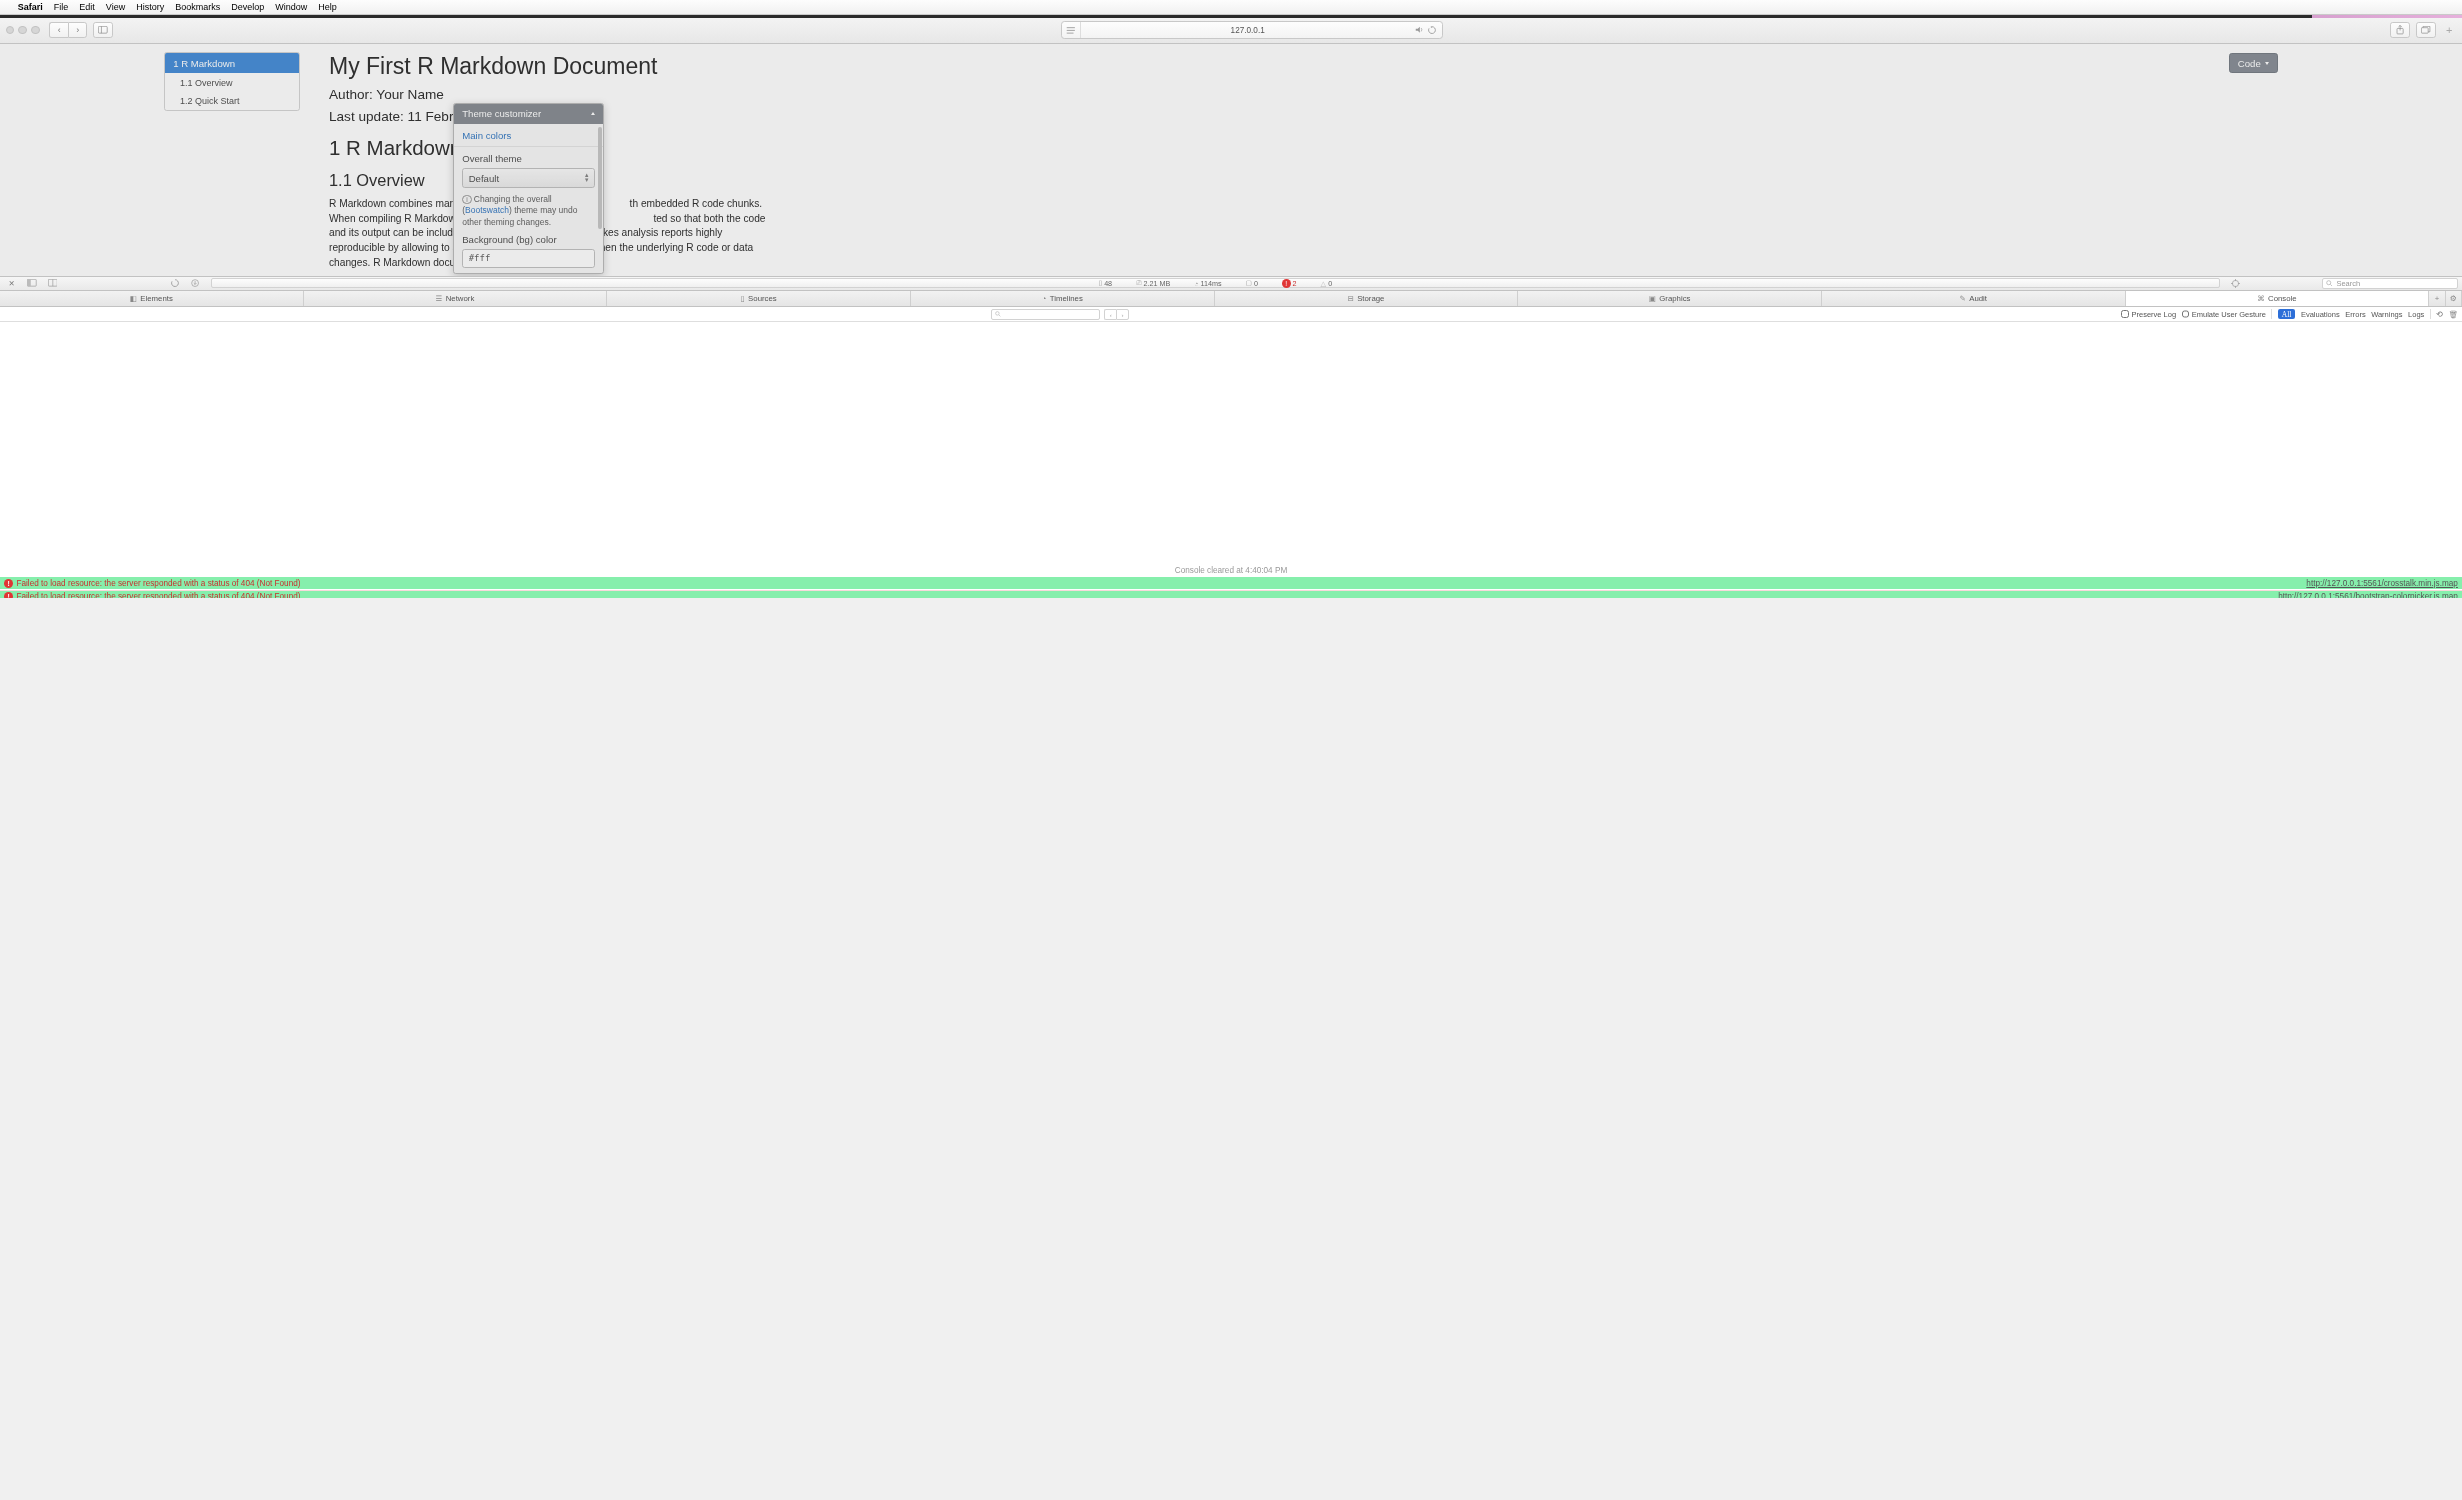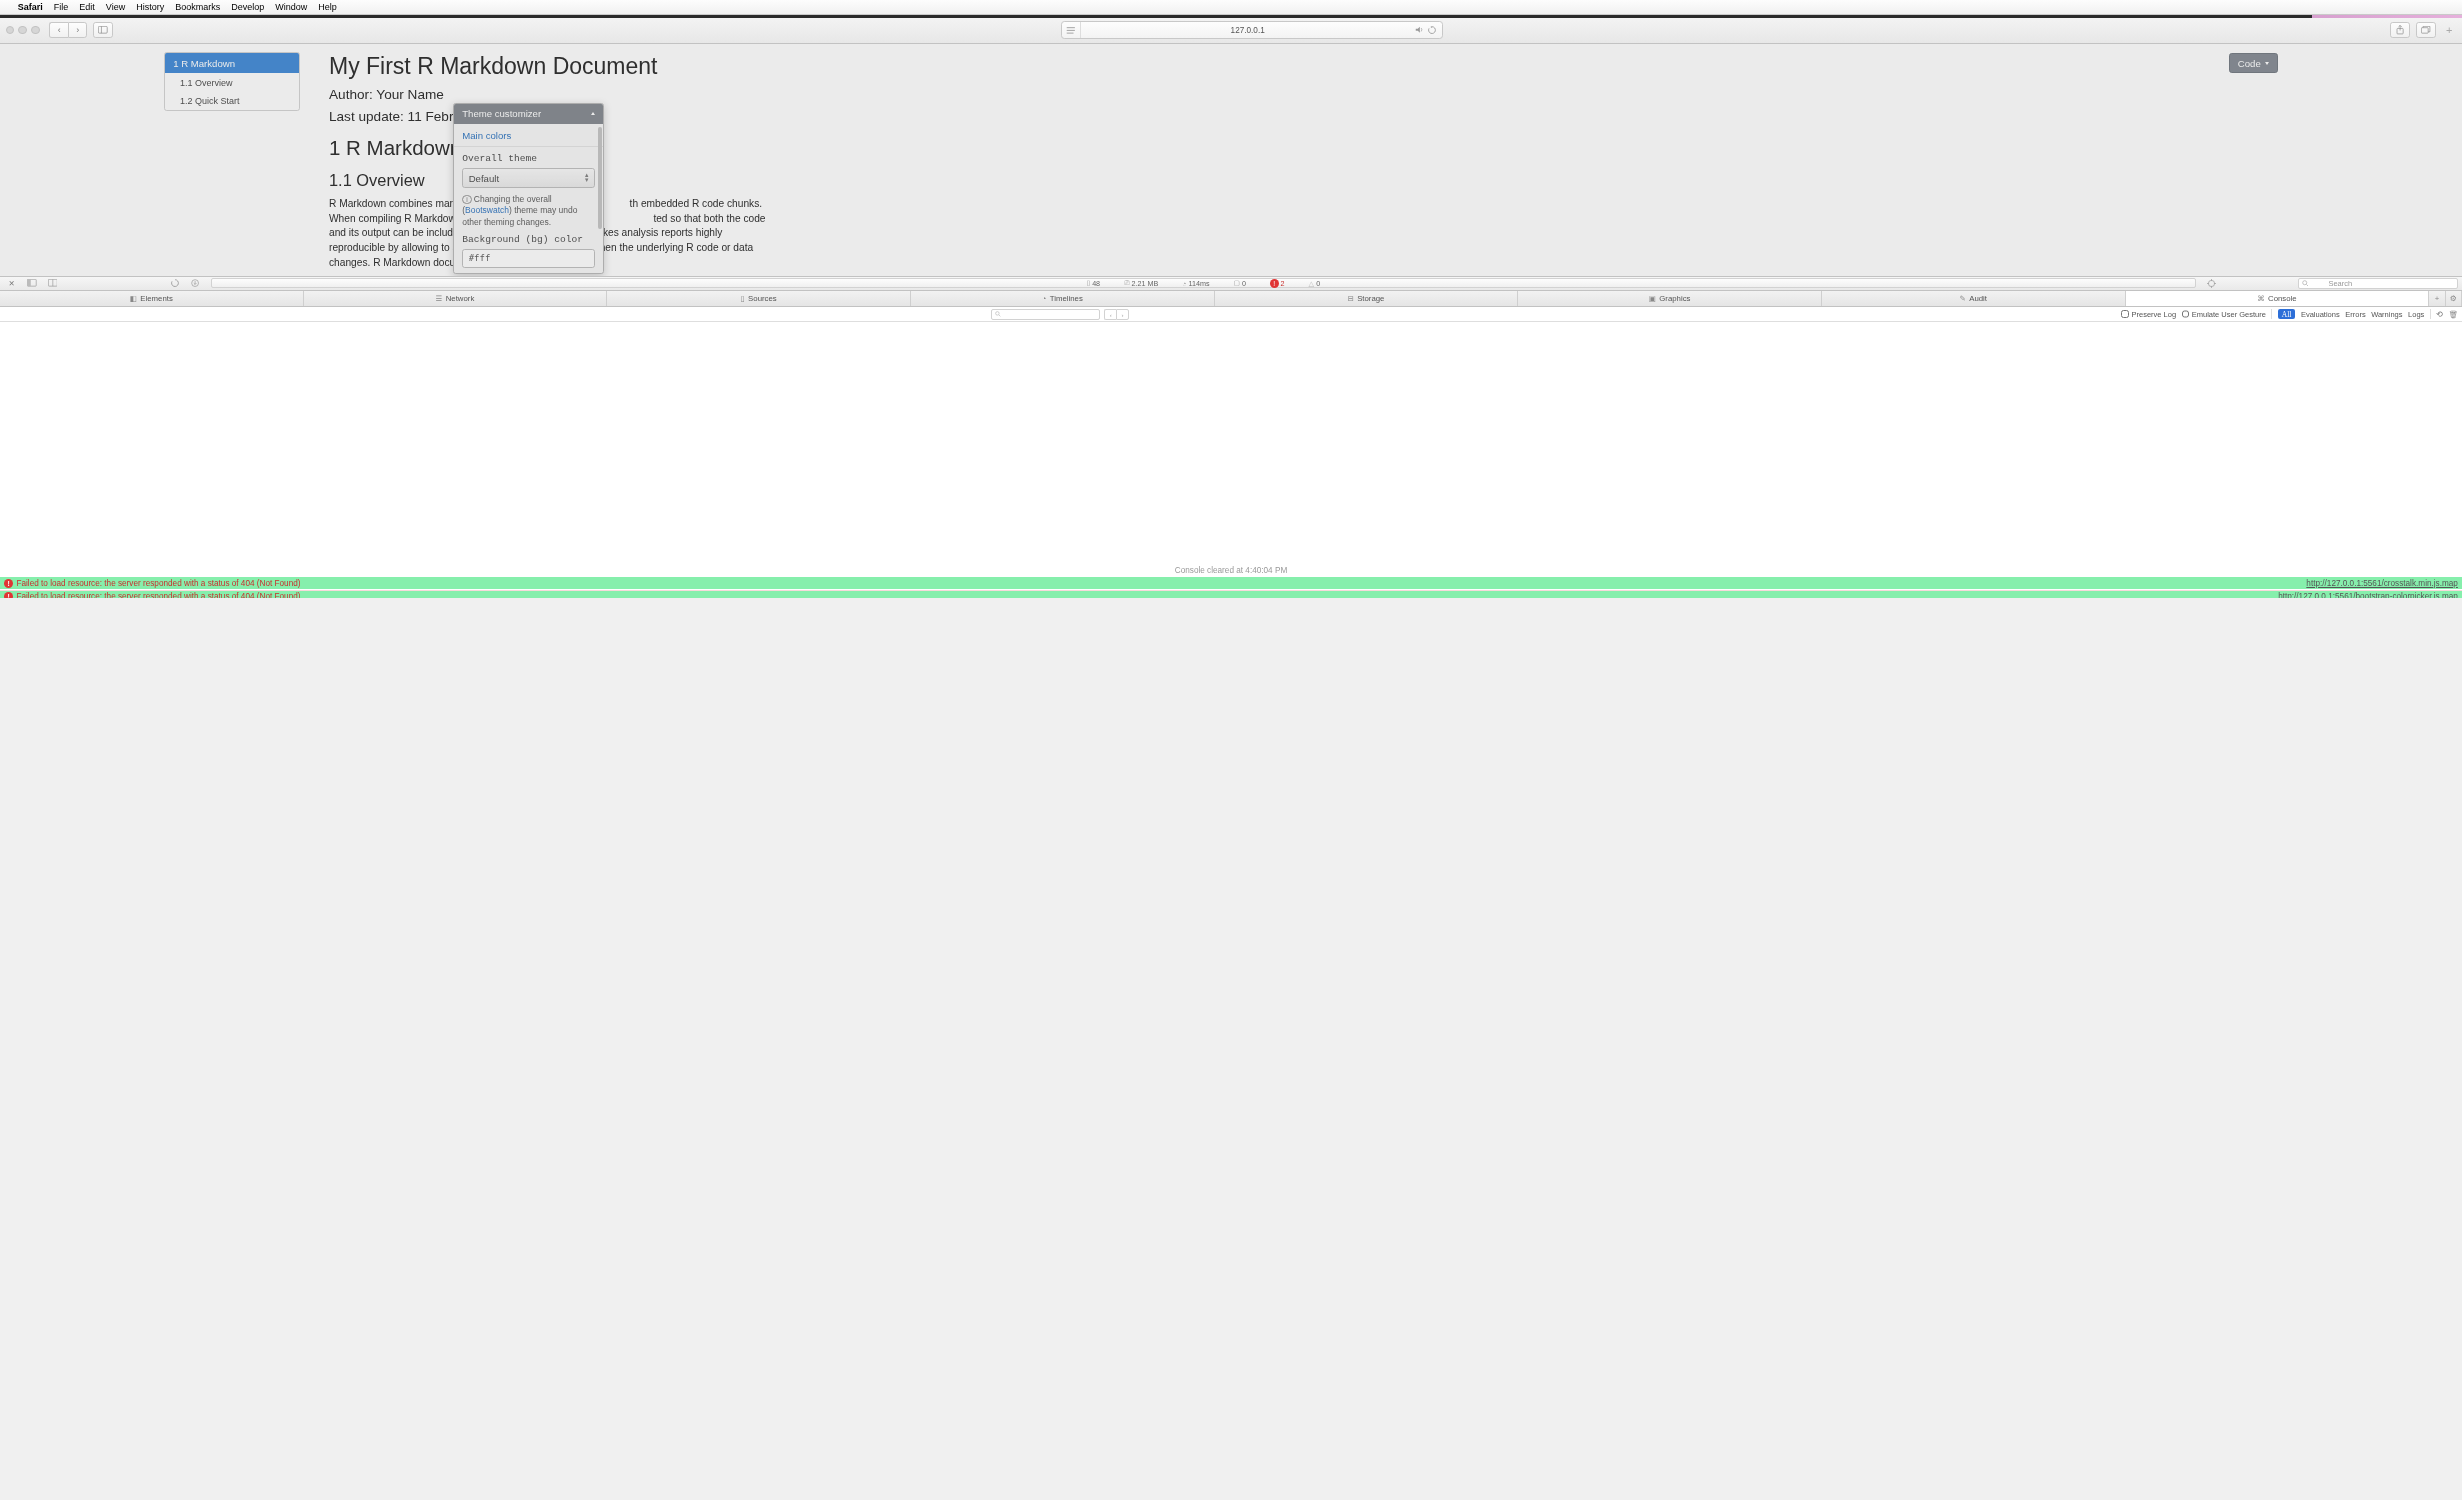--- a/index.html
+++ b/index.html
@@ -52,37 +52,37 @@
 .code-btn::after{content:"";border-left:2.7px solid transparent;border-right:2.7px solid transparent;border-top:3.4px solid #fff;}
 
 
 .theme-pop{position:absolute;left:453px;top:59px;width:151px;background:#f8f8f8;border:0.7px solid #bcbcbc;border-radius:2.7px;box-shadow:0 2.7px 8.2px rgba(0,0,0,0.18);font-size:9.6px;overflow:hidden;}
 .theme-head{background:#8a8f95;color:#fff;padding:4.8px 8.2px;font-weight:500;display:flex;justify-content:space-between;align-items:center;}
 .theme-head .caret{border-left:2.7px solid transparent;border-right:2.7px solid transparent;border-bottom:3.4px solid #fff;}
 .theme-body{padding:0;position:relative;}
 .theme-scrollbar{position:absolute;right:1.4px;top:2.7px;width:4.1px;height:102px;background:#c8c8c8;border-radius:2px;}
 .tab-link{display:block;padding:5.5px 8.2px;color:#3b7dc4;border-bottom:0.7px solid #e5e5e5;}
 .field-group{padding:5.5px 8.2px;}
-.field-label{color:#555;margin-bottom:4.1px;font-family:Liberation Mono, monospace;}
+.field-label{color:#555;margin-bottom:4.1px;}
 .select-box{border:0.7px solid #c3c3c3;border-radius:2.7px;background:linear-gradient(#fafafa,#ececec);height:20.5px;display:flex;align-items:center;justify-content:space-between;padding:0 5.5px;color:#555;}
 .select-arrows{font-size:6.8px;line-height:4.8px;color:#888;display:flex;flex-direction:column;}
 .hint{font-size:8.5px;color:#666;line-height:1.35;margin-top:5.5px;}
 .hint .info-icon{display:inline-flex;width:9.6px;height:9.6px;border:0.7px solid #999;border-radius:50%;align-items:center;justify-content:center;font-size:6.8px;color:#888;margin-right:2px;}
 .hint a{color:#3b7dc4;text-decoration:none;}
 .text-input{border:0.7px solid #c3c3c3;border-radius:2.7px;background:#fff;height:19px;width:100%;padding:0 5.5px;font-family:Menlo,monospace;font-size:9px;color:#666;}
 
 
 .dev-top{height:15px;background:linear-gradient(#f6f6f6,#e9e9e9);border-top:0.7px solid #c2c2c2;border-bottom:0.7px solid #c2c2c2;display:flex;align-items:center;font-size:7.5px;color:#555;padding:0 4.1px;gap:5.5px;}
 .dev-top .icon-btn{width:15px;height:12.3px;display:flex;align-items:center;justify-content:center;border:0.7px solid transparent;border-radius:2px;color:#777;}
 .dev-top .dashboard{flex:1;height:9.6px;background:linear-gradient(#fdfdfd,#f0f0f0);border:0.7px solid #d2d2d2;border-radius:2px;margin:0 2.7px;display:flex;align-items:center;justify-content:center;gap:24px;font-size:7.2px;color:#666;}
 .dash-item{display:flex;align-items:center;gap:2px;}
 .dash-icon{font-size:6.8px;color:#999;}
 .err-badge{background:#e03535;color:#fff;border-radius:5.5px;padding:0 3.4px;font-size:6.8px;line-height:9px;}
 .warn-badge{color:#bbb;}
-.dev-search{width:160px;height:11px;border:0.7px solid #d2d2d2;border-radius:2px;background:#fff;display:flex;align-items:center;padding:0 2.7px;font-size:7.5px;color:#999;gap:20px;}
+.dev-search{width:136px;height:11px;border:0.7px solid #d2d2d2;border-radius:2px;background:#fff;display:flex;align-items:center;padding:0 2.7px;font-size:7.5px;color:#999;gap:4px;}
 
 
 .dev-tabs{height:16.4px;background:linear-gradient(#f2f2f2,#e5e5e5);border-bottom:0.7px solid #c2c2c2;display:flex;align-items:stretch;font-size:7.8px;color:#555;}
 .dev-tab{flex:1;display:flex;align-items:center;justify-content:center;gap:3.4px;border-right:0.7px solid #cfcfcf;}
 .dev-tab.active{background:#fff;}
 .dev-tab-icon{font-size:7.5px;color:#888;}
 .dev-tabs .end{width:16.4px;display:flex;align-items:center;justify-content:center;border-right:0.7px solid #cfcfcf;color:#888;}
 
 
 .con-filter{height:15px;background:#fff;border-bottom:0.7px solid #dedede;display:flex;align-items:center;font-size:7.5px;color:#555;padding:0 4.1px;gap:5.5px;justify-content:flex-end;}

